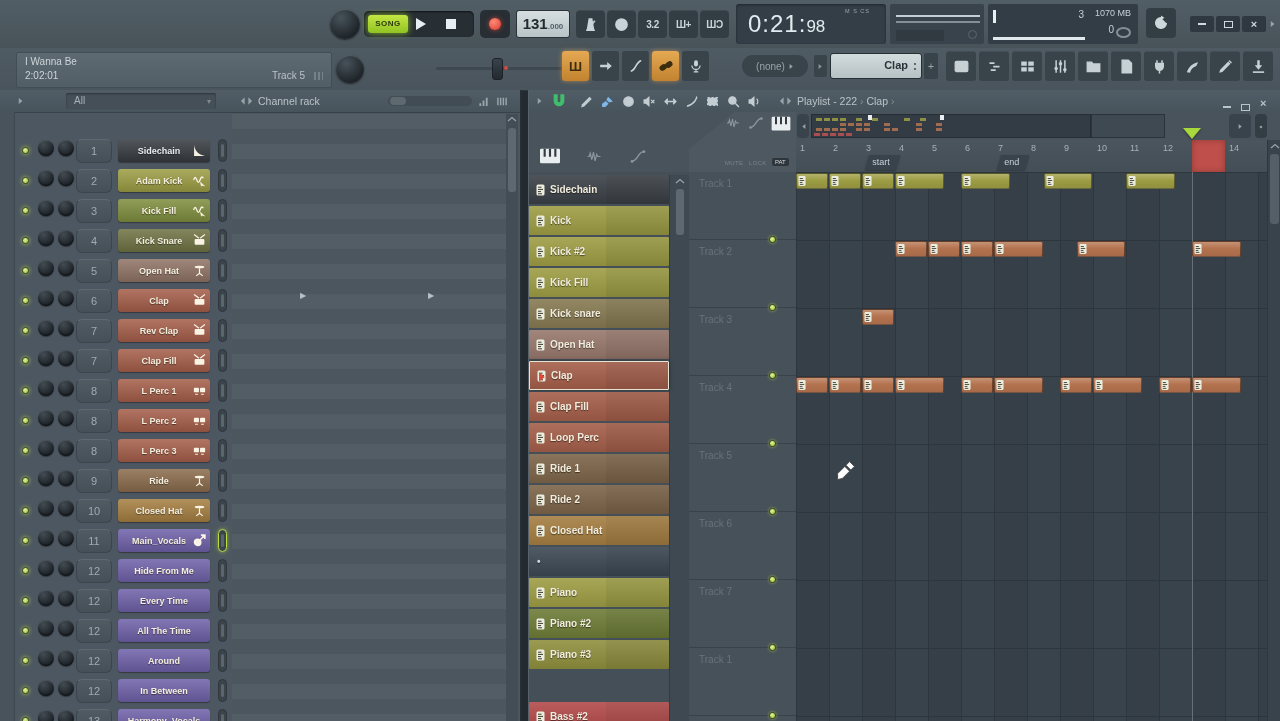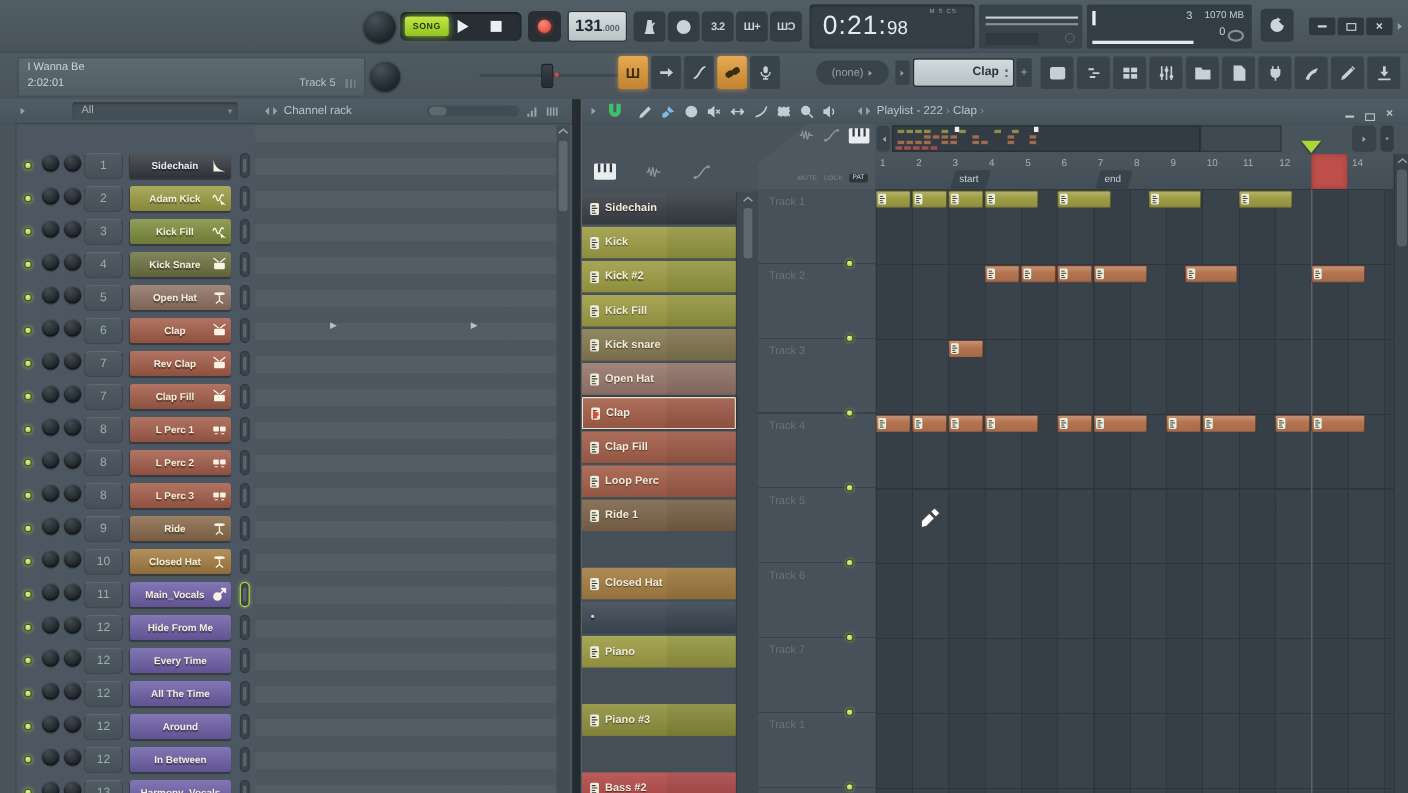--- a/index.html
+++ b/index.html
@@ -1031,36 +1031,50 @@
           </svg></span>
         <span>Loop Perc</span>
       </div>
       <div class="a picker-item" style="left: 0px; top: 364px; background-color: rgb(125, 100, 73); position: absolute;">
         <span class="icon" style="width: 9px; height: 12px;"><svg viewBox="0 0 9 12">
             <rect x="0.5" y="0.5" width="8" height="11" rx="1.5" fill="#ebeede"></rect>
             <path d="M2 3.2h3.5M2 5.4h5M2 7.6h3M2 9.8h4" stroke="#3e3a2e" stroke-width="1" fill="none"></path>
           </svg></span>
         <span>Ride 1</span>
       </div>
+      <div class="a picker-item" style="left: 0px; top: 395px; background-color: rgb(125, 100, 73); position: absolute;">
+        <span class="icon" style="width: 9px; height: 12px;"><svg viewBox="0 0 9 12">
+            <rect x="0.5" y="0.5" width="8" height="11" rx="1.5" fill="#ebeede"></rect>
+            <path d="M2 3.2h3.5M2 5.4h5M2 7.6h3M2 9.8h4" stroke="#3e3a2e" stroke-width="1" fill="none"></path>
+          </svg></span>
+        <span>Ride 2</span>
+      </div>
       <div class="a picker-item" style="left: 0px; top: 426px; background-color: rgb(165, 126, 65); position: absolute;">
         <span class="icon" style="width: 9px; height: 12px;"><svg viewBox="0 0 9 12">
             <rect x="0.5" y="0.5" width="8" height="11" rx="1.5" fill="#ebeede"></rect>
             <path d="M2 3.2h3.5M2 5.4h5M2 7.6h3M2 9.8h4" stroke="#3e3a2e" stroke-width="1" fill="none"></path>
           </svg></span>
         <span>Closed Hat</span>
       </div>
       <div class="a picker-item" style="left: 0px; top: 457px; background-color: rgb(60, 72, 84); position: absolute;">
         <span style="margin-left: 8px; color: rgb(207, 216, 220);">•</span>
       </div>
       <div class="a picker-item" style="left: 0px; top: 488px; background-color: rgb(157, 157, 68); position: absolute;">
         <span class="icon" style="width: 9px; height: 12px;"><svg viewBox="0 0 9 12">
             <rect x="0.5" y="0.5" width="8" height="11" rx="1.5" fill="#ebeede"></rect>
             <path d="M2 3.2h3.5M2 5.4h5M2 7.6h3M2 9.8h4" stroke="#3e3a2e" stroke-width="1" fill="none"></path>
           </svg></span>
         <span>Piano</span>
+      </div>
+      <div class="a picker-item" style="left: 0px; top: 519px; background-color: rgb(109, 124, 54); position: absolute;">
+        <span class="icon" style="width: 9px; height: 12px;"><svg viewBox="0 0 9 12">
+            <rect x="0.5" y="0.5" width="8" height="11" rx="1.5" fill="#ebeede"></rect>
+            <path d="M2 3.2h3.5M2 5.4h5M2 7.6h3M2 9.8h4" stroke="#3e3a2e" stroke-width="1" fill="none"></path>
+          </svg></span>
+        <span>Piano #2</span>
       </div>
       <div class="a picker-item" style="left: 0px; top: 550px; background-color: rgb(143, 143, 62); position: absolute;">
         <span class="icon" style="width: 9px; height: 12px;"><svg viewBox="0 0 9 12">
             <rect x="0.5" y="0.5" width="8" height="11" rx="1.5" fill="#ebeede"></rect>
             <path d="M2 3.2h3.5M2 5.4h5M2 7.6h3M2 9.8h4" stroke="#3e3a2e" stroke-width="1" fill="none"></path>
           </svg></span>
         <span>Piano #3</span>
       </div>
       <div class="a picker-item" style="left: 0px; top: 612px; background-color: rgb(179, 74, 74); position: absolute;">
         <span class="icon" style="width: 9px; height: 12px;"><svg viewBox="0 0 9 12">

